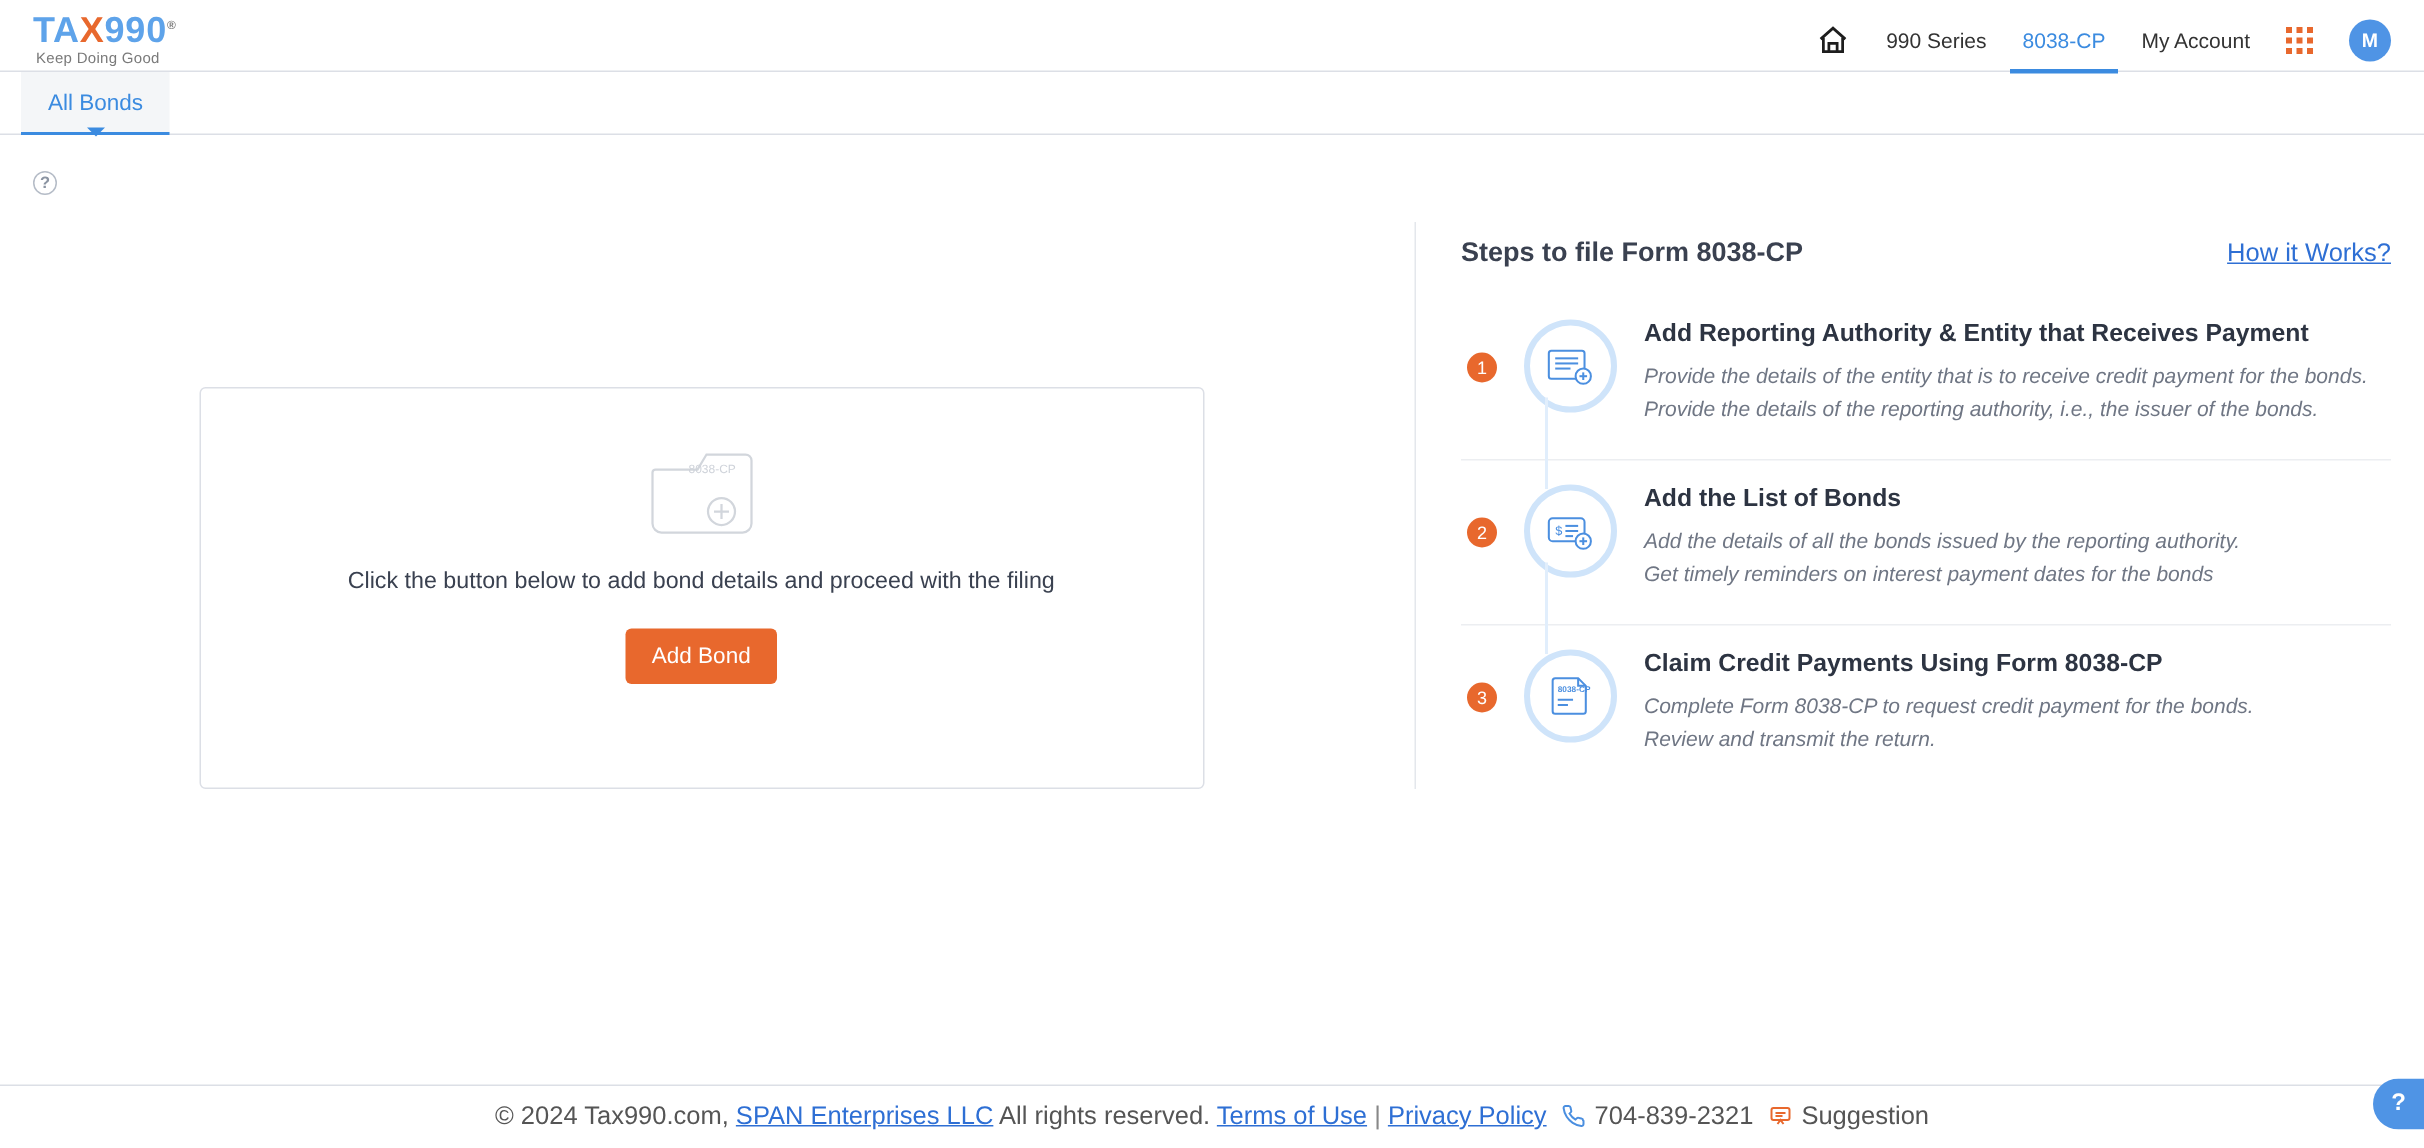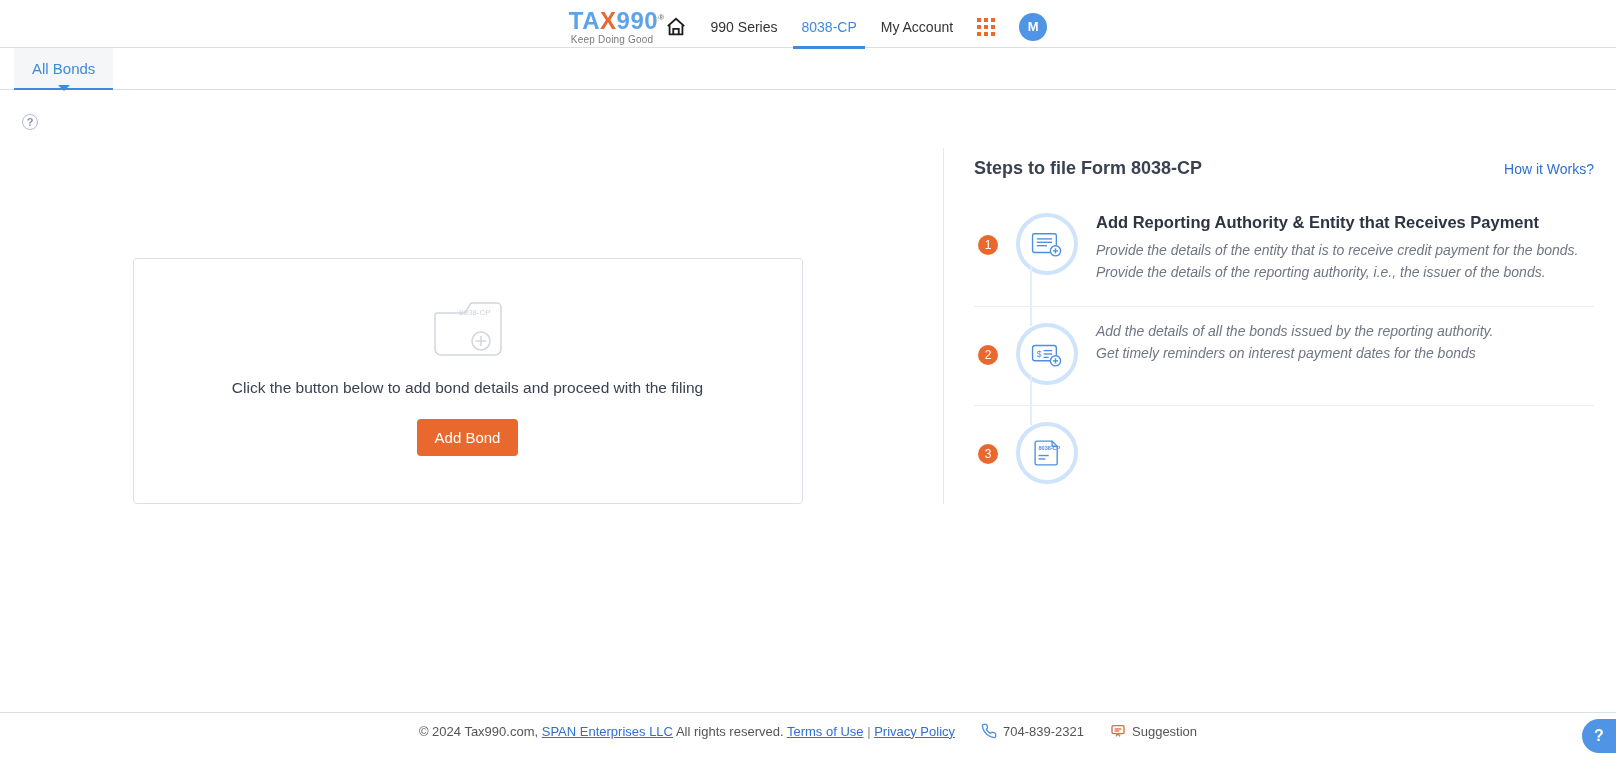--- a/index.html
+++ b/index.html
@@ -8,21 +8,21 @@
   --orange:#e8682d;
   --text:#3a4150;
   --muted:#6f7684;
   --soft:#dcdfe6;
   --bg:#ffffff;
 }
 *{box-sizing:border-box}
 body{margin:0;font-family:"Segoe UI",Arial,Helvetica,sans-serif;color:var(--text);background:var(--bg);font-size:14px;min-height:765px;position:relative;}
 
 
-.header{display:flex;align-items:center;justify-content:center;padding:6px 22px 0 22px;border-bottom:1px solid var(--soft);height:48px}
+.header{display:flex;align-items:center;justify-content:space-between;padding:6px 22px 0 22px;border-bottom:1px solid var(--soft);height:48px}
 .logo{display:flex;flex-direction:column;line-height:1}
 .logo-top{font-size:24px;font-weight:700;letter-spacing:.5px}
 .logo-top .ta{color:#5ea3ea}
 .logo-top .x{color:#e8682d}
 .logo-top .nine{color:#5ea3ea}
 .logo-sub{font-size:10px;color:#7a7a7a;margin-top:2px;margin-left:2px;letter-spacing:.2px}
 .logo-reg{font-size:8px;color:#7a7a7a;vertical-align:super}
 .nav-right{display:flex;align-items:center;gap:24px}
 .nav-link{color:#333;text-decoration:none;font-size:14px;padding-bottom:14px;margin-top:14px;position:relative}
 .nav-link.active{color:var(--blue)}
@@ -51,35 +51,35 @@
 
 
 .empty-card{border:1px solid var(--soft);border-radius:4px;width:670px;padding:36px 40px 40px;display:flex;flex-direction:column;align-items:center;text-align:center}
 .folder-svg{margin-bottom:22px}
 .empty-text{font-size:15.5px;color:#3a4150;margin-bottom:22px}
 .btn-orange{background:var(--orange);color:#fff;border:none;border-radius:4px;padding:10px 18px;font-size:15px;cursor:pointer}
 
 
 .steps-header{display:flex;justify-content:space-between;align-items:center;margin-bottom:18px}
 .steps-header h3{margin:0;font-size:18px;font-weight:600}
-.link-blue{color:var(--link-blue);font-size:14px}
+.link-blue{color:var(--link-blue);text-decoration:underline;font-size:17px}
 
 .step-row{display:flex;align-items:flex-start;gap:18px;border-bottom:1px solid #eceef1;padding:16px 4px 20px;position:relative}
 .step-row:last-child{border-bottom:none}
 .step-num{width:20px;height:20px;border-radius:50%;background:var(--orange);color:#fff;font-size:12px;display:flex;align-items:center;justify-content:center;margin-top:22px;flex-shrink:0}
 .step-icon{width:62px;height:62px;border:4px solid #cfe4fa;border-radius:50%;display:flex;align-items:center;justify-content:center;background:#fff;flex-shrink:0}
 .step-content h4{margin:0 0 10px;font-size:16.5px;font-weight:600;color:#2d3442}
 .step-content p{margin:0 0 6px;font-size:14px;font-style:italic;color:#6f7684}
 
 
 .connector{position:absolute;left:56px;top:68px;bottom:-20px;width:2px;background:#e1eefc}
 .step-row:last-child .connector{display:none}
 
 
-.footer{position:absolute;bottom:16px;left:0;right:0;border-top:1px solid var(--soft);background:#fff;padding:10px 22px;display:flex;align-items:center;justify-content:center;gap:26px;font-size:13px;color:#555}
+.footer{position:absolute;bottom:1px;left:0;right:0;border-top:1px solid var(--soft);background:#fff;padding:10px 22px;display:flex;align-items:center;justify-content:center;gap:10px;font-size:17px;color:#555}
 .footer a{color:var(--link-blue);text-decoration:underline}
 .footer .sep{color:#888}
 .phone-wrap,.suggestion-wrap{display:flex;align-items:center;gap:6px}
 
 .help-fab{position:fixed;right:0;bottom:12px;width:34px;height:34px;background:#4f94e5;color:#fff;border-top-left-radius:17px;border-bottom-left-radius:17px;display:flex;align-items:center;justify-content:center;font-size:16px;font-weight:700}
 </style>
 </head>
 <body>
 
 <div class="header">
@@ -178,36 +178,42 @@
             <text x="8" y="19" font-size="10" fill="#4b8fe0" stroke="none">$</text>
             <line x1="16" y1="12" x2="26" y2="12"></line>
               <line x1="16" y1="16" x2="26" y2="16"></line>
               <line x1="16" y1="20" x2="22" y2="20"></line>
             <circle cx="30" cy="24" r="6" fill="#fff"></circle>
               <line x1="30" y1="21" x2="30" y2="27"></line>
               <line x1="27" y1="24" x2="33" y2="24"></line>
           </svg>
         </span>
         <div class="step-content">
+          <h4>Add the List of Bonds</h4>
           <p>Add the details of all the bonds issued by the reporting authority.</p>
           <p>Get timely reminders on interest payment dates for the bonds</p>
         </div>
       </div>
 
       <div class="step-row">
         <span class="step-num">3</span>
         <span class="step-icon">
           <svg width="34" height="30" viewBox="0 0 40 34" fill="none" stroke="#4b8fe0" stroke-width="1.6">
             <path d="M8 3h18l6 6v20a2 2 0 0 1-2 2H8a2 2 0 0 1-2-2V5a2 2 0 0 1 2-2z"></path>
             <path d="M26 3v6h6"></path>
             <text x="10" y="14" font-size="6.5" fill="#4b8fe0" font-weight="600" stroke="none">8038-CP</text>
             <line x1="10" y1="20" x2="22" y2="20"></line>
               <line x1="10" y1="24" x2="18" y2="24"></line>
           </svg>
         </span>
+        <div class="step-content">
+          <h4>Claim Credit Payments Using Form 8038-CP</h4>
+          <p>Complete Form 8038-CP to request credit payment for the bonds.</p>
+          <p>Review and transmit the return.</p>
+        </div>
       </div>
 
     </div>
   </div>
 </div>
 
 <div class="footer">
   <span>
     <span>© 2024 Tax990.com, </span>
     <a>SPAN Enterprises LLC</a>

